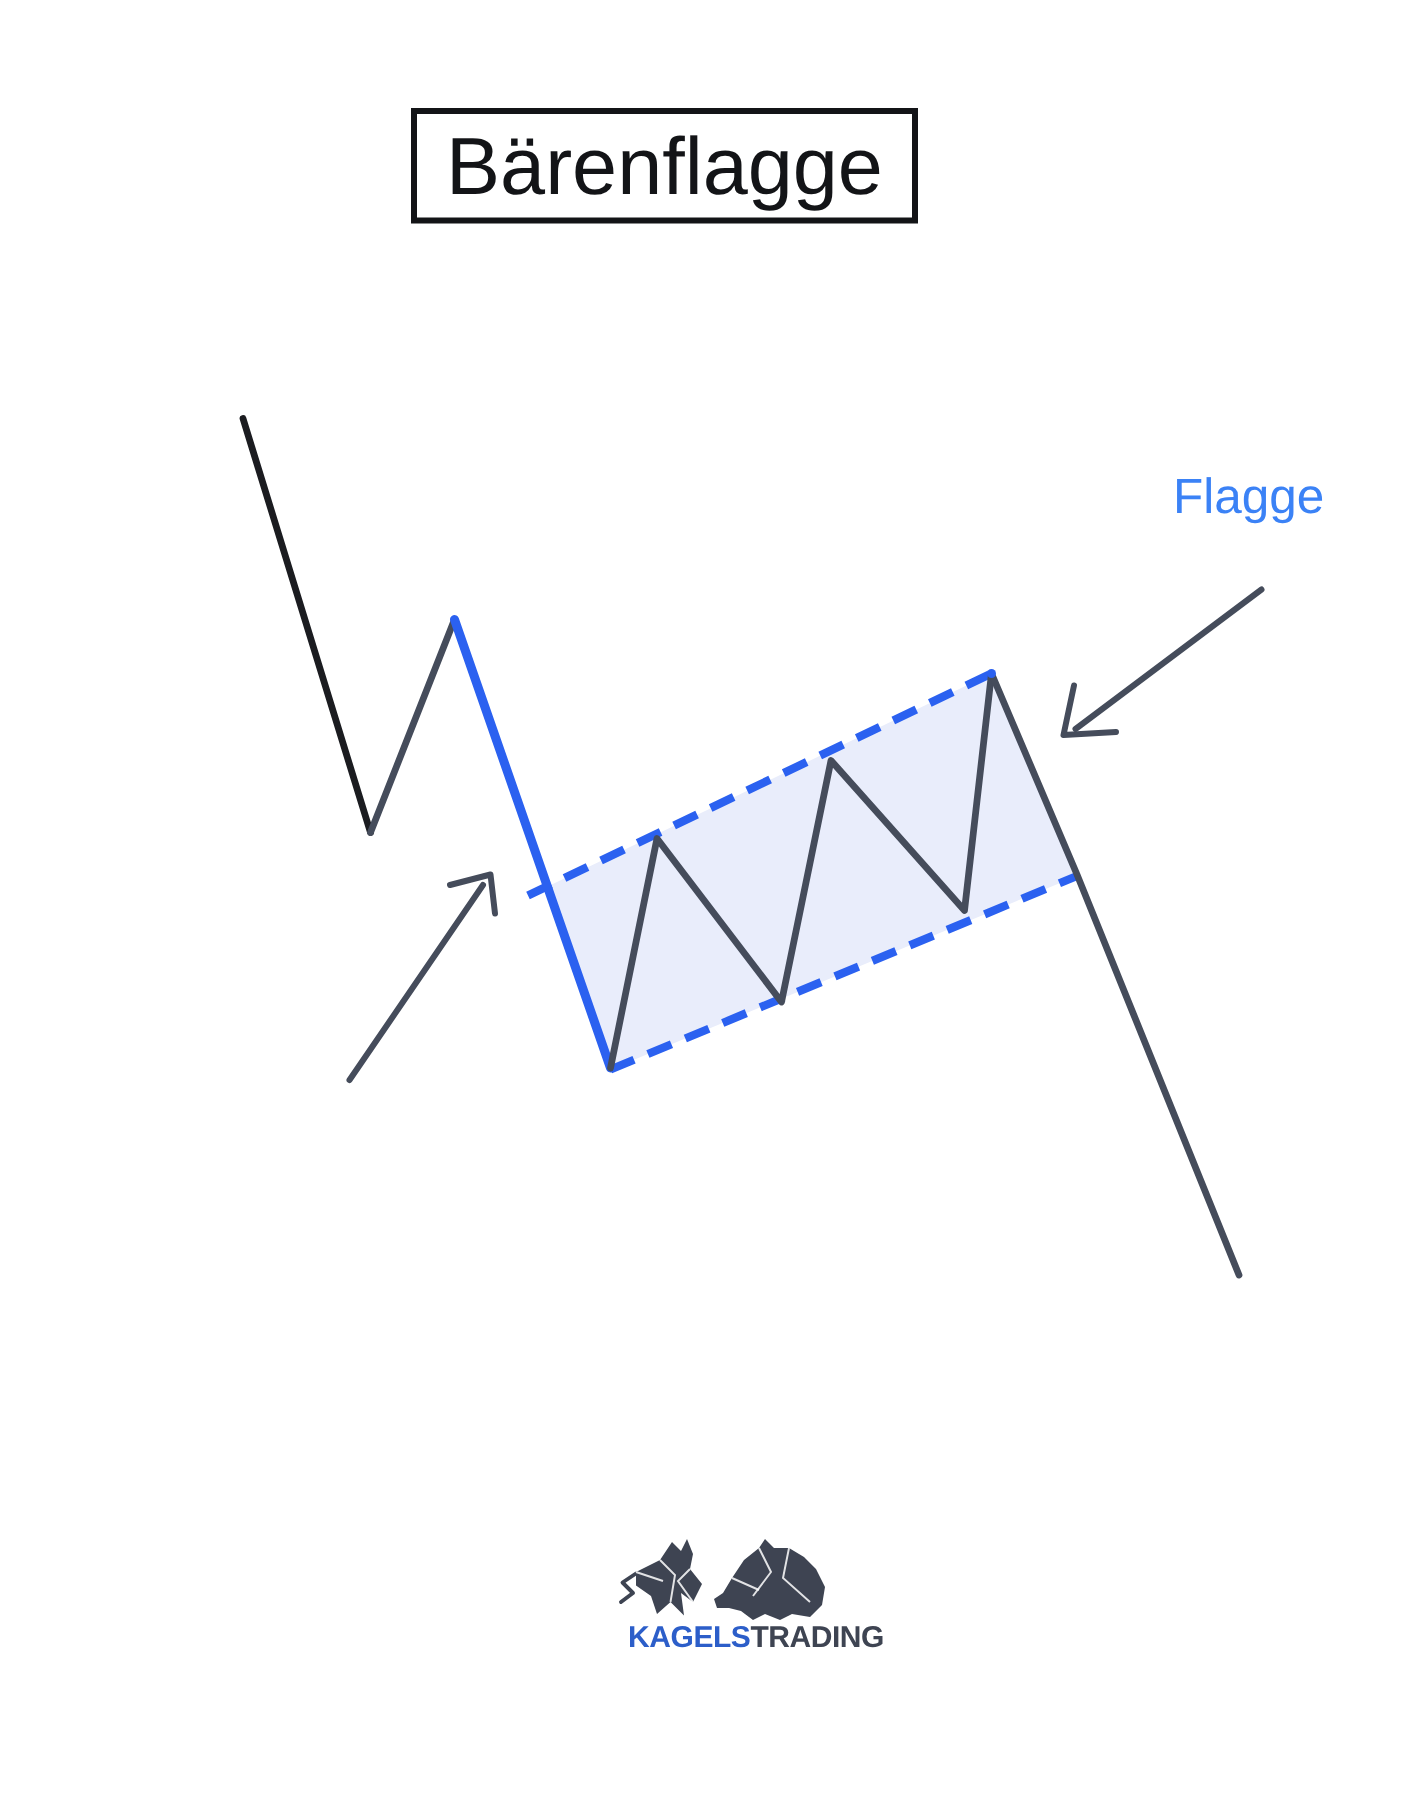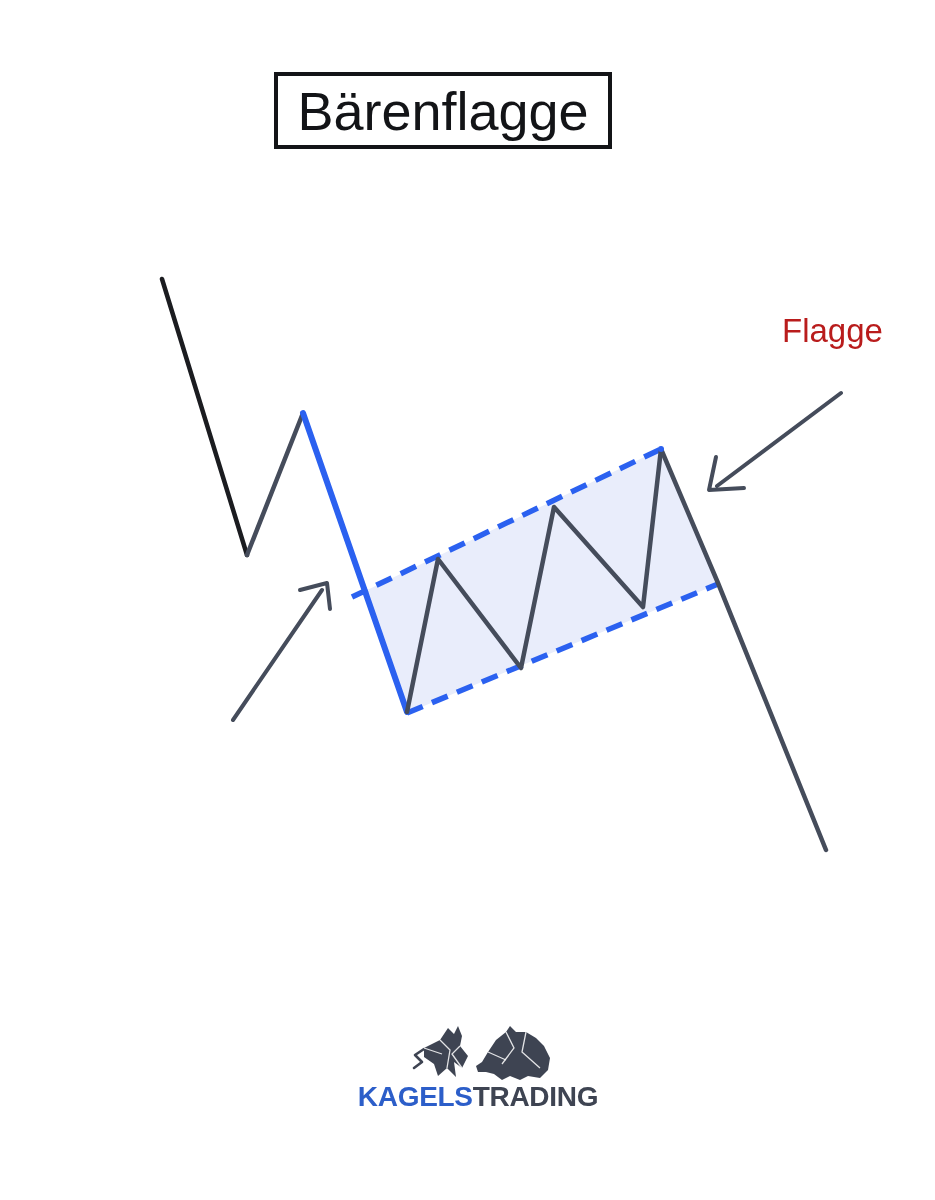--- a/index.html
+++ b/index.html
@@ -33,38 +33,38 @@
   .line-black  { fill: none; stroke: #1b1c20; stroke-width: 4.5; stroke-linecap: round; stroke-linejoin: round; }
   .line-dark   { fill: none; stroke: #454c5b; stroke-width: 4.5; stroke-linecap: round; stroke-linejoin: round; }
   .line-arrow  { fill: none; stroke: #454c5b; stroke-width: 4;   stroke-linecap: round; stroke-linejoin: round; }
   .line-blue   { fill: none; stroke: #2b61f0; stroke-width: 6;   stroke-linecap: round; }
   .dash-blue   { fill: none; stroke: #2b61f0; stroke-width: 5.5; stroke-dasharray: 17 10; stroke-linecap: butt; }
   .dot-blue    { fill: #2b61f0; stroke: none; }
   
   .anno-label {
     position: absolute;
     font-size: 33px;
-    color: #b91c1c;
+    color: #3b82f6;
     white-space: nowrap;
     line-height: 1.1;
   }
   .label-flag     { left: 782px; top: 313px; }
   .label-flagpole { left: 40px;  top: 740px; }
   
   .logo-animals { position: absolute; left: 410px; top: 1024px; }
   .animal-body  { fill: #3e4452; stroke: none; }
   .animal-facet { fill: none; stroke: rgba(255,255,255,0.85); stroke-width: 1.3; }
   .animal-tail  { fill: none; stroke: #3e4452; stroke-width: 2.6; stroke-linecap: round; stroke-linejoin: round; }
   .logo-text {
     position: absolute;
-    left: 328px; top: 1081px;
+    left: 354px; top: 1081px;
     width: 300px;
     text-align: center;
     font-weight: bold;
-    font-size: 28px;
+    font-size: 20px;
     letter-spacing: -0.3px;
     white-space: nowrap;
   }
   .brand-primary   { color: #2c5ec9; }
   .brand-secondary { color: #3e4452; }
 </style>
 </head>
 <body>
 
 <div class="canvas">

